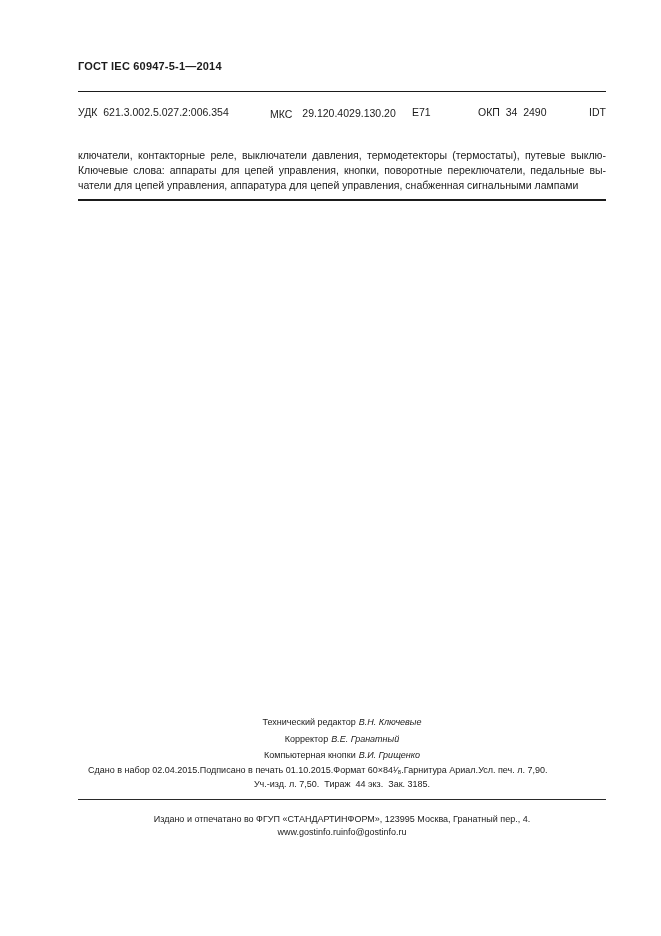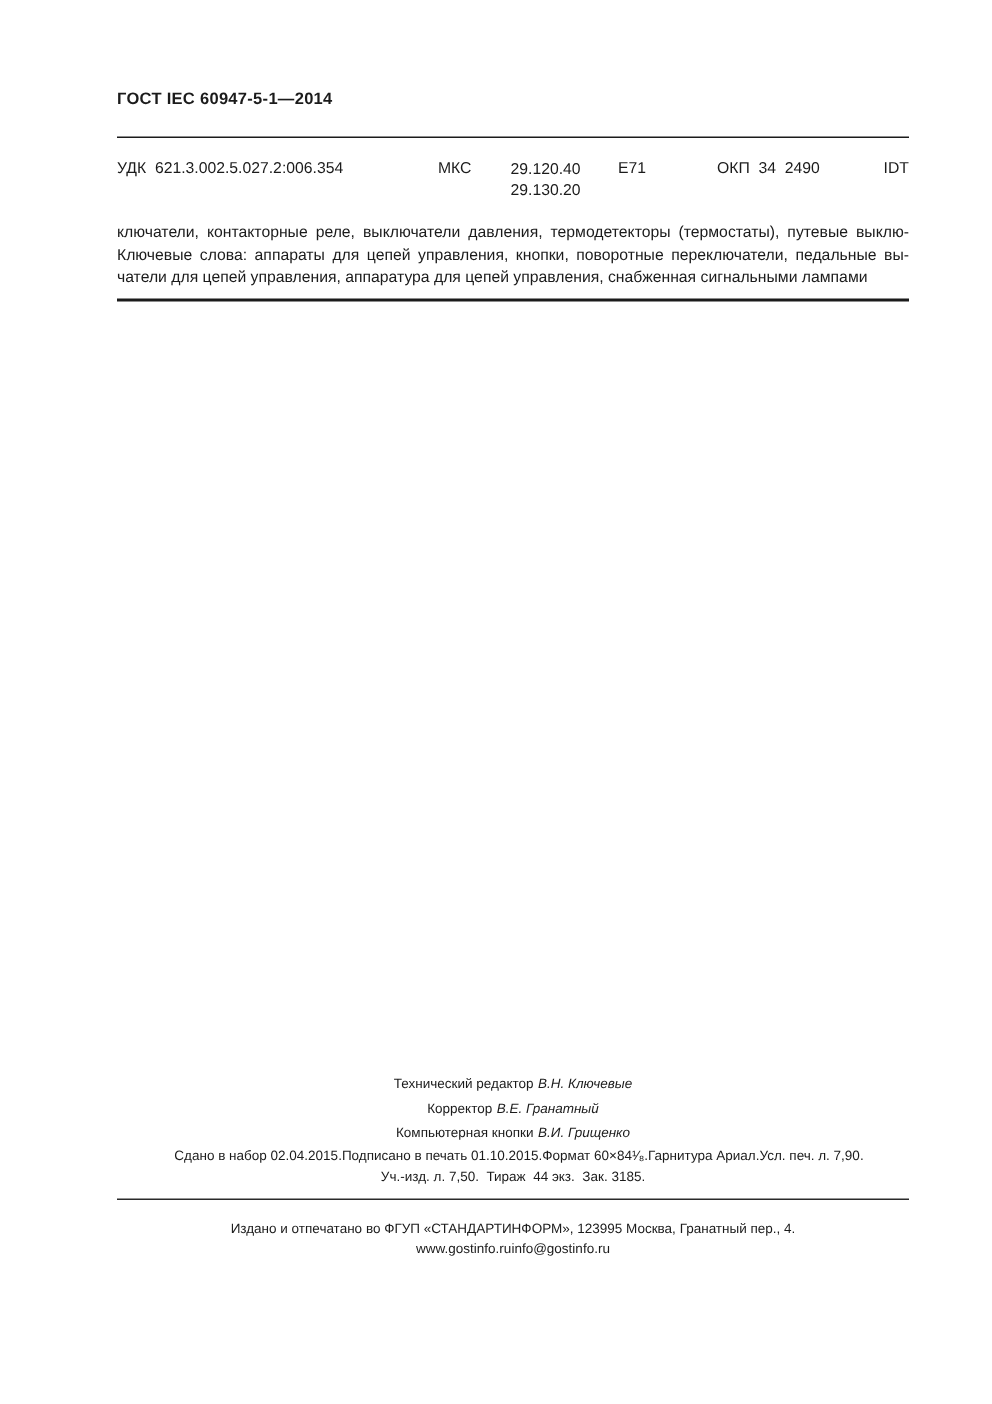--- a/index.html
+++ b/index.html
@@ -27,22 +27,22 @@
   .rule-2 { top: 199px; height: 2px; }
   .rule-3 { top: 799px; height: 1px; background: #2a2a2a; }
 
   .udk-row {
     top: 106px;
     height: 32px;
     font-size: 10.5px;
   }
   .udk-row span { white-space: pre; }
   .udk-code   { position: absolute; left: 0;    top: 0; }
-  .mks-block  { position: absolute; left: 214px; top: 0; display: flex; gap: 26px; }
-  .mks-codes  { display: flex; flex-direction: column; line-height: 14px; }
+  .mks-block  { position: absolute; left: 192px; top: 0; display: flex; gap: 10px; align-items: flex-end; }
+  .mks-codes  { display: flex; flex-direction: row; line-height: 14px; }
   .e-code     { position: absolute; left: 334px; top: 0; }
   .okp-code   { position: absolute; left: 400px; top: 0; }
   .idt-mark   { position: absolute; right: 0;   top: 0; }
 
   .keywords {
     top: 148px;
     font-size: 10.5px;
     line-height: 15px;
   }
   .kw-line { text-align: justify; text-align-last: justify; white-space: normal; }
@@ -52,21 +52,21 @@
     top: 714px;
     text-align: center;
     font-size: 9px;
     line-height: 16.5px;
   }
   .credit-name { font-style: italic; margin-left: 3px; }
 
   .imprint { top: 765px; font-size: 9px; }
   .imprint-line-1 {
     display: flex;
-    justify-content: center;
+    justify-content: flex-start;
     padding: 0 2px 0 10px;
   }
   .imprint-line-1 span { white-space: pre; }
   .imprint-line-2 {
     margin-top: 4px;
     text-align: center;
     white-space: pre;
   }
 
   .publisher { top: 813px; text-align: center; font-size: 9px; line-height: 13px; }

